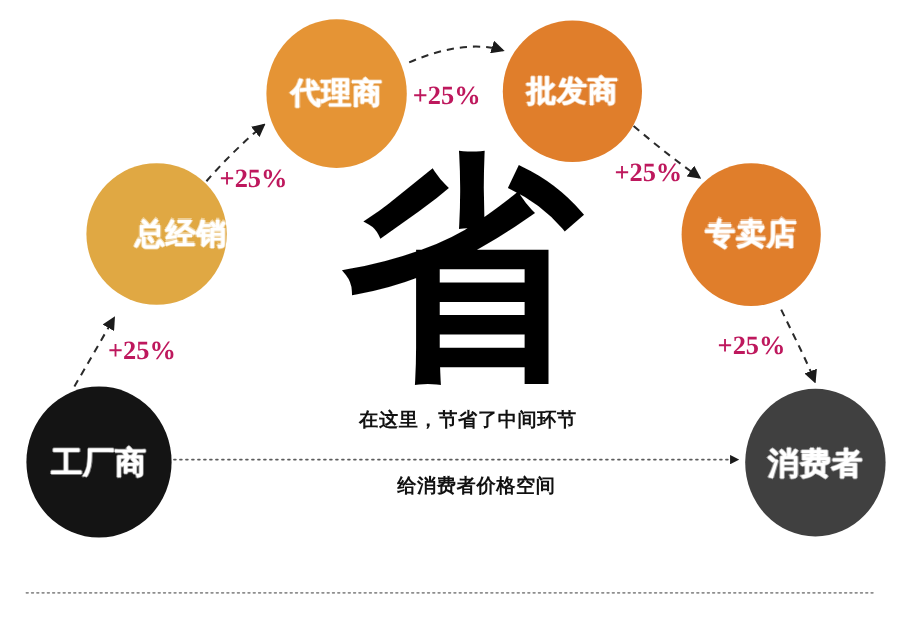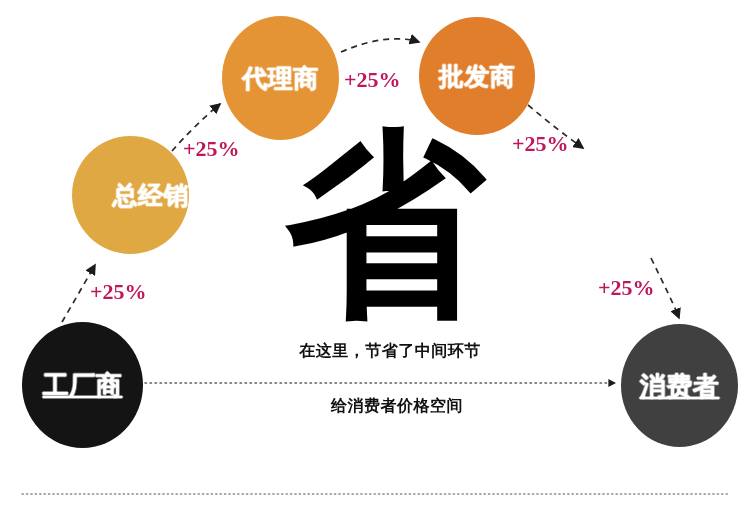--- a/index.html
+++ b/index.html
@@ -55,21 +55,21 @@
   #node-zhuanmaidian { left: 568px; top: 136px; width: 116px; height: 119px; }
   #node-gongchang    { left: 22px;  top: 322px; width: 121px; height: 126px; }
   #node-xiaofeizhe   { left: 621px; top: 324px; width: 117px; height: 123px; }
 
   #node-zongjingxiao .node-label,
   #node-dailishang   .node-label,
   #node-pifashang    .node-label,
   #node-zhuanmaidian .node-label { font-size: 25px; }
 
   #node-gongchang .node-label,
-  #node-xiaofeizhe .node-label { font-size: 26px; text-decoration: underline; }
+  #node-xiaofeizhe .node-label { font-size: 26px; }
 
   
   #big-glyph {
     position: absolute;
     left: 290px;
     top: 125px;
     width: 190px;
     height: 200px;
     display: flex;
     align-items: center;
@@ -165,20 +165,23 @@
   </div>
 
   <div class="node" id="node-dailishang" style="background:#e59435;">
     <span class="node-label">代理商</span>
   </div>
 
   <div class="node" id="node-pifashang" style="background:#e07e2b;justify-content:center;">
     <span class="node-label">批发商</span>
   </div>
 
+  <div class="node" id="node-zhuanmaidian" style="background:#e07e2b;">
+    <span class="node-label">专卖店</span>
+  </div>
 
   <div class="node" id="node-gongchang" style="background:#141414;">
     <span class="node-label">工厂商</span>
   </div>
 
   <div class="node" id="node-xiaofeizhe" style="background:#404040;">
     <span class="node-label">消费者</span>
   </div>
 
   <div id="big-glyph">省</div>

